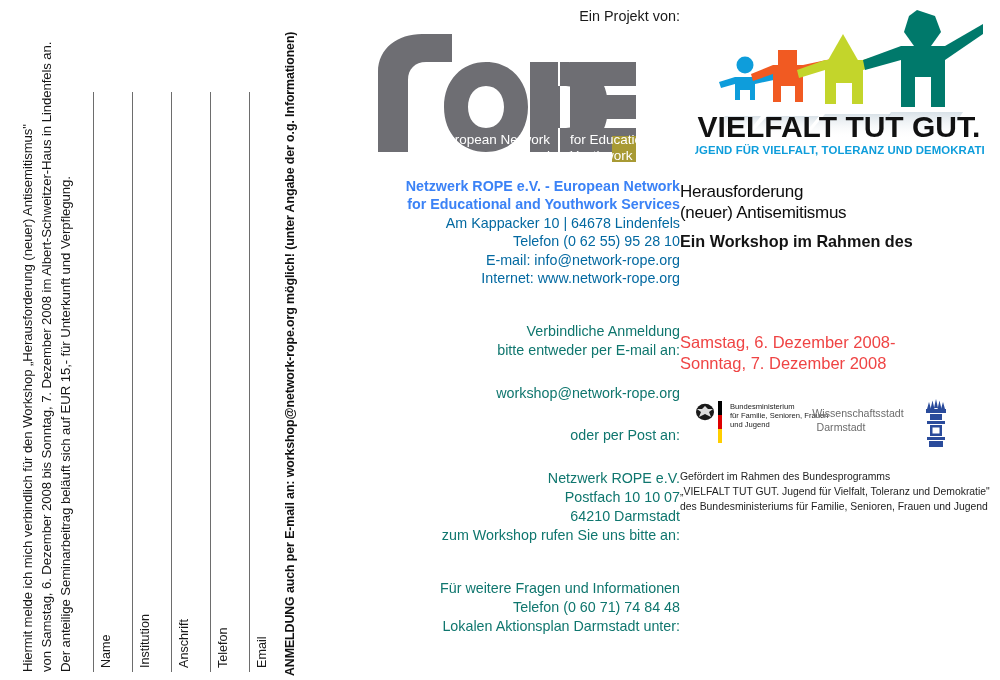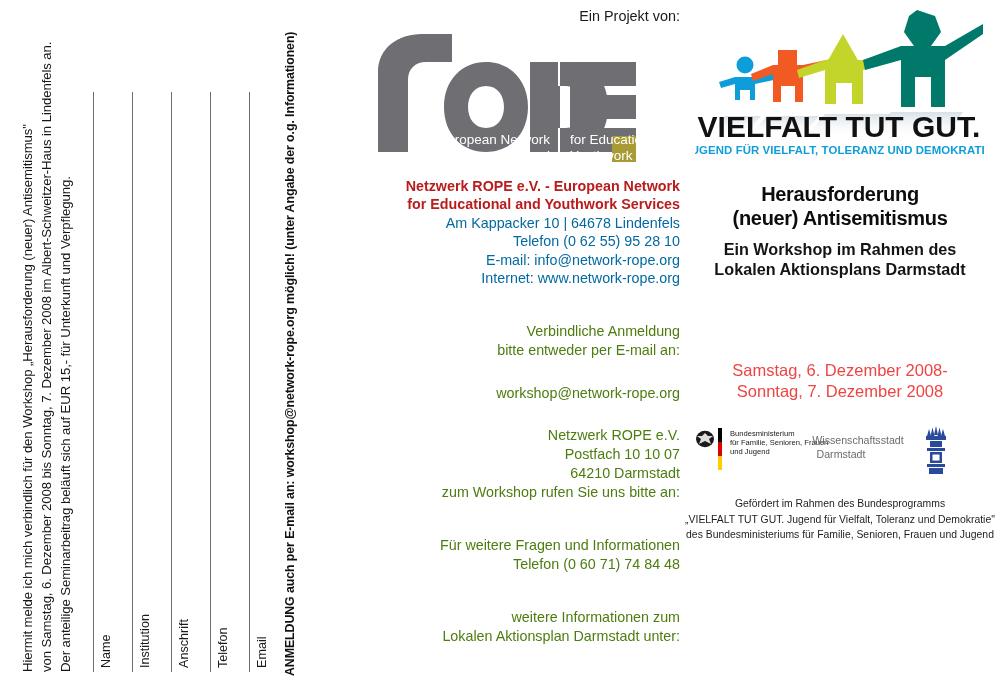--- a/index.html
+++ b/index.html
@@ -19,34 +19,34 @@
   .fieldlabel{ font-size:12.6px; color:#1a1a1a;}
 
   .anmeldung{ font-size:12.4px; font-weight:bold; color:#111; letter-spacing:-0.1px;}
 
   
   .panel-mid{position:absolute;left:330px;top:0;width:350px;height:680px;text-align:right;}
   .ein-projekt{font-size:14.4px;margin-top:8px;color:#1a1a1a;}
 
   
   .rope-wrap{position:relative;width:262px;height:135px;margin:8px auto 0 auto;}
-  .rope-sub{font-size:14.3px;font-weight:bold;line-height:1.28;margin-top:10px;color:#b91c1c;}
+  .rope-sub{font-size:14.3px;font-weight:bold;line-height:1.28;margin-top:10px;color:#3b82f6;}
   .rope-addr{font-size:14.3px;line-height:1.30;color:#0369a1;}
 
-  .blk{margin-top:22px;font-size:14.3px;line-height:1.32;color:#4d7c0f;}
+  .blk{margin-top:22px;font-size:14.3px;line-height:1.32;color:#0f766e;}
   .blk.b{font-weight:normal;}
   .gap-m{margin-top:24px;}
   .gap-l{margin-top:34px;}
 
   
-  .panel-right{position:absolute;left:680px;top:0;width:320px;height:680px;text-align:center;}
+  .panel-right{position:absolute;left:680px;top:0;width:320px;height:680px;text-align:left;}
 
   .vtg-wrap{position:relative;width:290px;height:160px;margin:4px auto 0 auto;}
 
-  .title-main{font-size:20px;font-weight:bold;line-height:1.22;margin-top:18px;color:#0d0d0d;letter-spacing:-0.3px;}
+  .title-main{font-size:17px;font-weight:normal;line-height:1.22;margin-top:18px;color:#0d0d0d;letter-spacing:-0.3px;}
   .title-sub{font-size:16.2px;font-weight:bold;line-height:1.26;margin-top:8px;color:#141414;}
 
   .venue{font-size:16.8px;font-weight:bold;margin-top:0;color:#0f0f0f;letter-spacing:-0.2px;}
   .dates{font-size:16.5px;line-height:1.30;color:#ef4444;}
 
   .logos-row{position:relative;width:300px;height:58px;margin:22px auto 0 auto;}
 
   .funding{font-size:10.4px;line-height:1.45;margin-top:14px;color:#1d1d1d;}
 </style>
 </head>
@@ -113,30 +113,30 @@
     <div class="rope-addr">Am Kappacker 10  |  64678 Lindenfels</div>
     <div class="rope-addr">Telefon (0 62 55) 95 28 10</div>
     <div class="rope-addr">E-mail: info@network-rope.org</div>
     <div class="rope-addr">Internet: www.network-rope.org</div>
 
     <div class="blk gap-l">Verbindliche Anmeldung</div>
     <div class="blk" style="margin-top:0">bitte entweder per E-mail an:</div>
 
     <div class="blk b gap-m">workshop@network-rope.org</div>
 
+    <div class="blk gap-m">oder per Post an:</div>
 
     <div class="blk b gap-m">Netzwerk ROPE e.V.</div>
     <div class="blk b" style="margin-top:0">Postfach 10 10 07</div>
     <div class="blk b" style="margin-top:0">64210 Darmstadt</div>
 
     <div class="blk" style="margin-top:0">zum Workshop rufen Sie uns bitte an:</div>
     <div class="blk gap-l">Für weitere Fragen und Informationen</div>
     <div class="blk" style="margin-top:0">Telefon (0 60 71) 74 84 48</div>
 
-    <div class="blk gap-l">weitere Informationen zum</div>
     <div class="blk" style="margin-top:0">Lokalen Aktionsplan Darmstadt unter:</div>
 
   </div>
 
   <div class="panel-right">
 
     <div class="vtg-wrap">
       <svg width="290" height="162" viewBox="0 0 290 162" aria-hidden="true">
         <defs>
           <linearGradient id="shad" x1="0" y1="0" x2="0" y2="1">
@@ -182,21 +182,20 @@
 
         <text x="144" y="133" text-anchor="middle" font-family="Liberation Sans, sans-serif" font-size="30" font-weight="bold" fill="#111111">VIELFALT TUT GUT.</text>
         <text x="145" y="150" text-anchor="middle" font-family="Liberation Sans, sans-serif" font-size="11.4" font-weight="bold" fill="#0e9ddb" letter-spacing="0.1">JUGEND FÜR VIELFALT, TOLERANZ UND DEMOKRATIE.</text>
       </svg>
     </div>
 
     <div class="title-main">Herausforderung</div>
     <div class="title-main" style="margin-top:0">(neuer) Antisemitismus</div>
 
     <div class="title-sub">Ein Workshop im Rahmen des</div>
-    <div class="title-sub" style="margin-top:0">Lokalen Aktionsplans Darmstadt</div>
 
     <div style="height:80px"></div>
 
     <div class="dates">Samstag, 6. Dezember 2008-</div>
     <div class="dates">Sonntag, 7. Dezember 2008</div>
 
     <div class="logos-row">
       <svg width="300" height="58" viewBox="0 0 300 58" aria-hidden="true">
 
         <g transform="translate(6,6)">

